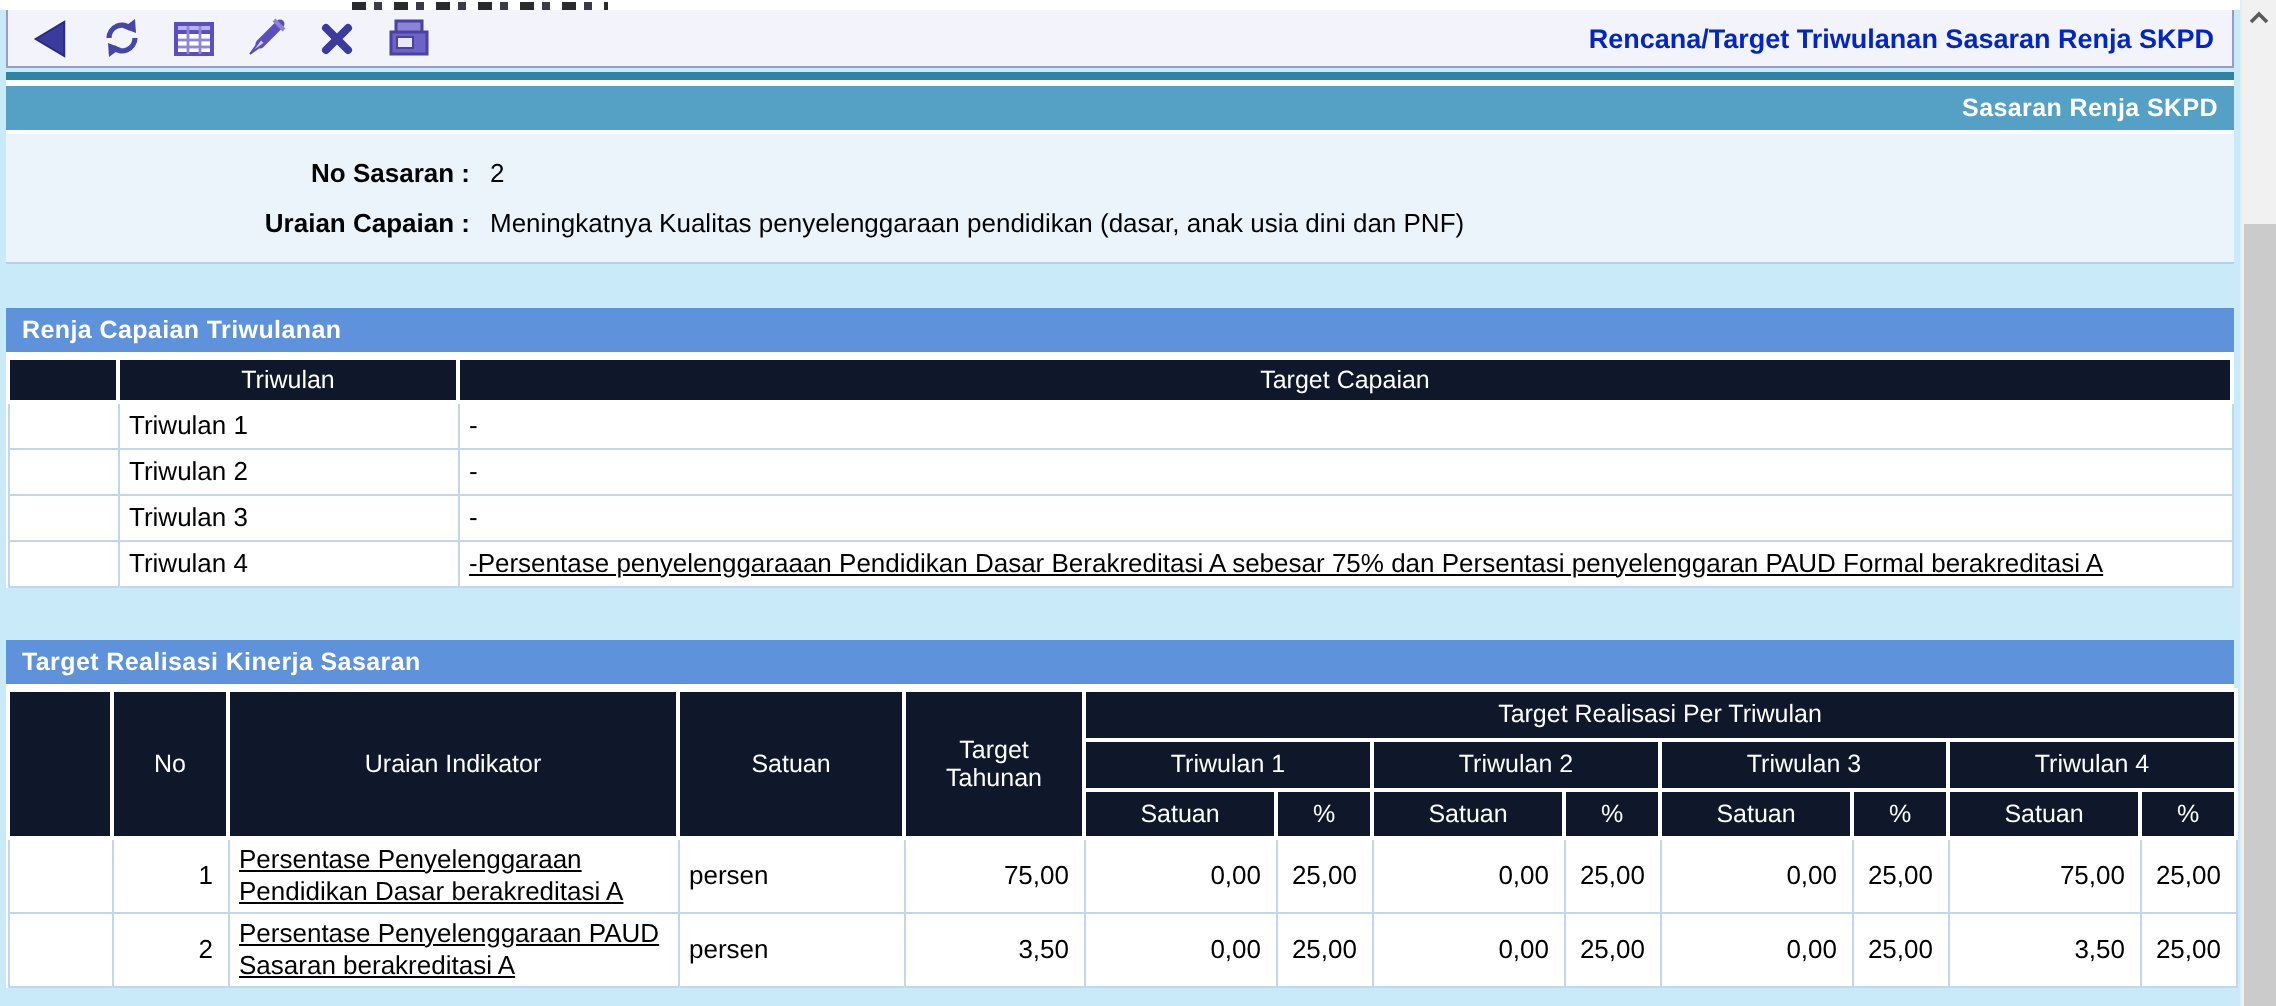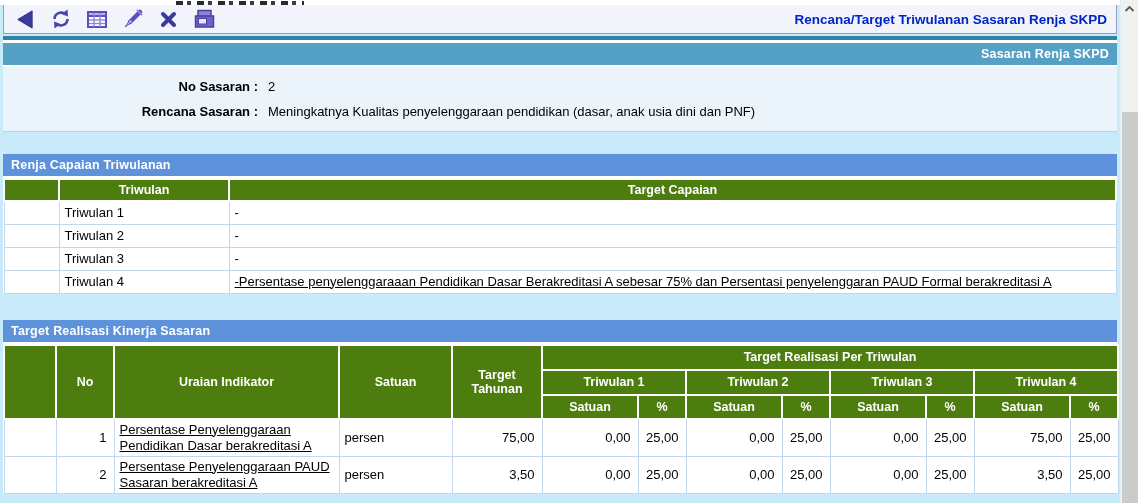--- a/index.html
+++ b/index.html
@@ -34,29 +34,29 @@
   .panel { margin:0 3px; }
   .panel-head {
     color:#ffffff; font-weight:bold; font-size:12.5px;
     padding:4px 8px; border-bottom:2px solid #ffffff; letter-spacing:.2px;
   }
   .panel-head.teal { background:#55a1c6; border-top:1px solid #ffffff;text-align:right; }
   .panel-head.blue { background:#5e92da; }
 
   .sasaran-body { background:#ecf4fb; padding:7px 0 7px 0; border-bottom:1px solid #b9d0e0; }
   .field-row { display:flex; line-height:25px; font-size:13px; color:#000; }
-  .field-label { width:232px; text-align:right; font-weight:bold; flex:0 0 232px;margin-left:23px; }
+  .field-label { width:232px; text-align:right; font-weight:bold; flex:0 0 232px; }
   .field-value { margin-left:10px; padding-right:20px; }
 
   .gap22 { height:22px; }
   .gap26 { height:26px; }
 
   table { border-collapse:collapse; width:100%; background:#ffffff; table-layout:fixed; border:1px solid #a9c2dc; }
   th {
-    background:#4d7c0f; color:#ffffff; font-weight:bold; font-size:12.5px;
+    background:#0f172a; color:#ffffff; font-weight:normal; font-size:12.5px;
     border:2px solid #ffffff; padding:3px 2px; 
   }
   td { border:1px solid #c2d6ec; font-size:13px; color:#000; padding:2px 5px; background:#fff; vertical-align:middle; }
   td.num { text-align:right; padding-right:7px; }
   td.two-line { line-height:16px; padding-top:2px; padding-bottom:2px;text-decoration:underline; }
   .t1 td { height:23px; }
 
   
   .scrollbar { width:18px; flex:0 0 18px; background:#f1f1f1; position:relative; border-left:1px solid #dfeef7; }
   .scroll-up { height:17px; display:flex; align-items:center; justify-content:center; cursor:pointer; }
@@ -124,21 +124,21 @@
     <div class="teal-bar"></div>
 
     <div class="panel">
       <div class="panel-head teal">Sasaran Renja SKPD</div>
       <div class="sasaran-body">
         <div class="field-row">
           <span class="field-label">No Sasaran :</span>
           <span class="field-value">2</span>
         </div>
         <div class="field-row">
-          <span class="field-label">Rencana Sasaran :</span>
+          <span class="field-label">Uraian Capaian :</span>
           <span class="field-value">Meningkatnya Kualitas penyelenggaraan pendidikan (dasar, anak usia dini dan PNF)</span>
         </div>
       </div>
     </div>
 
     <div class="gap22"></div>
 
     <div class="panel">
       <div class="panel-head blue">Renja Capaian Triwulanan</div>
       <table class="t1">

